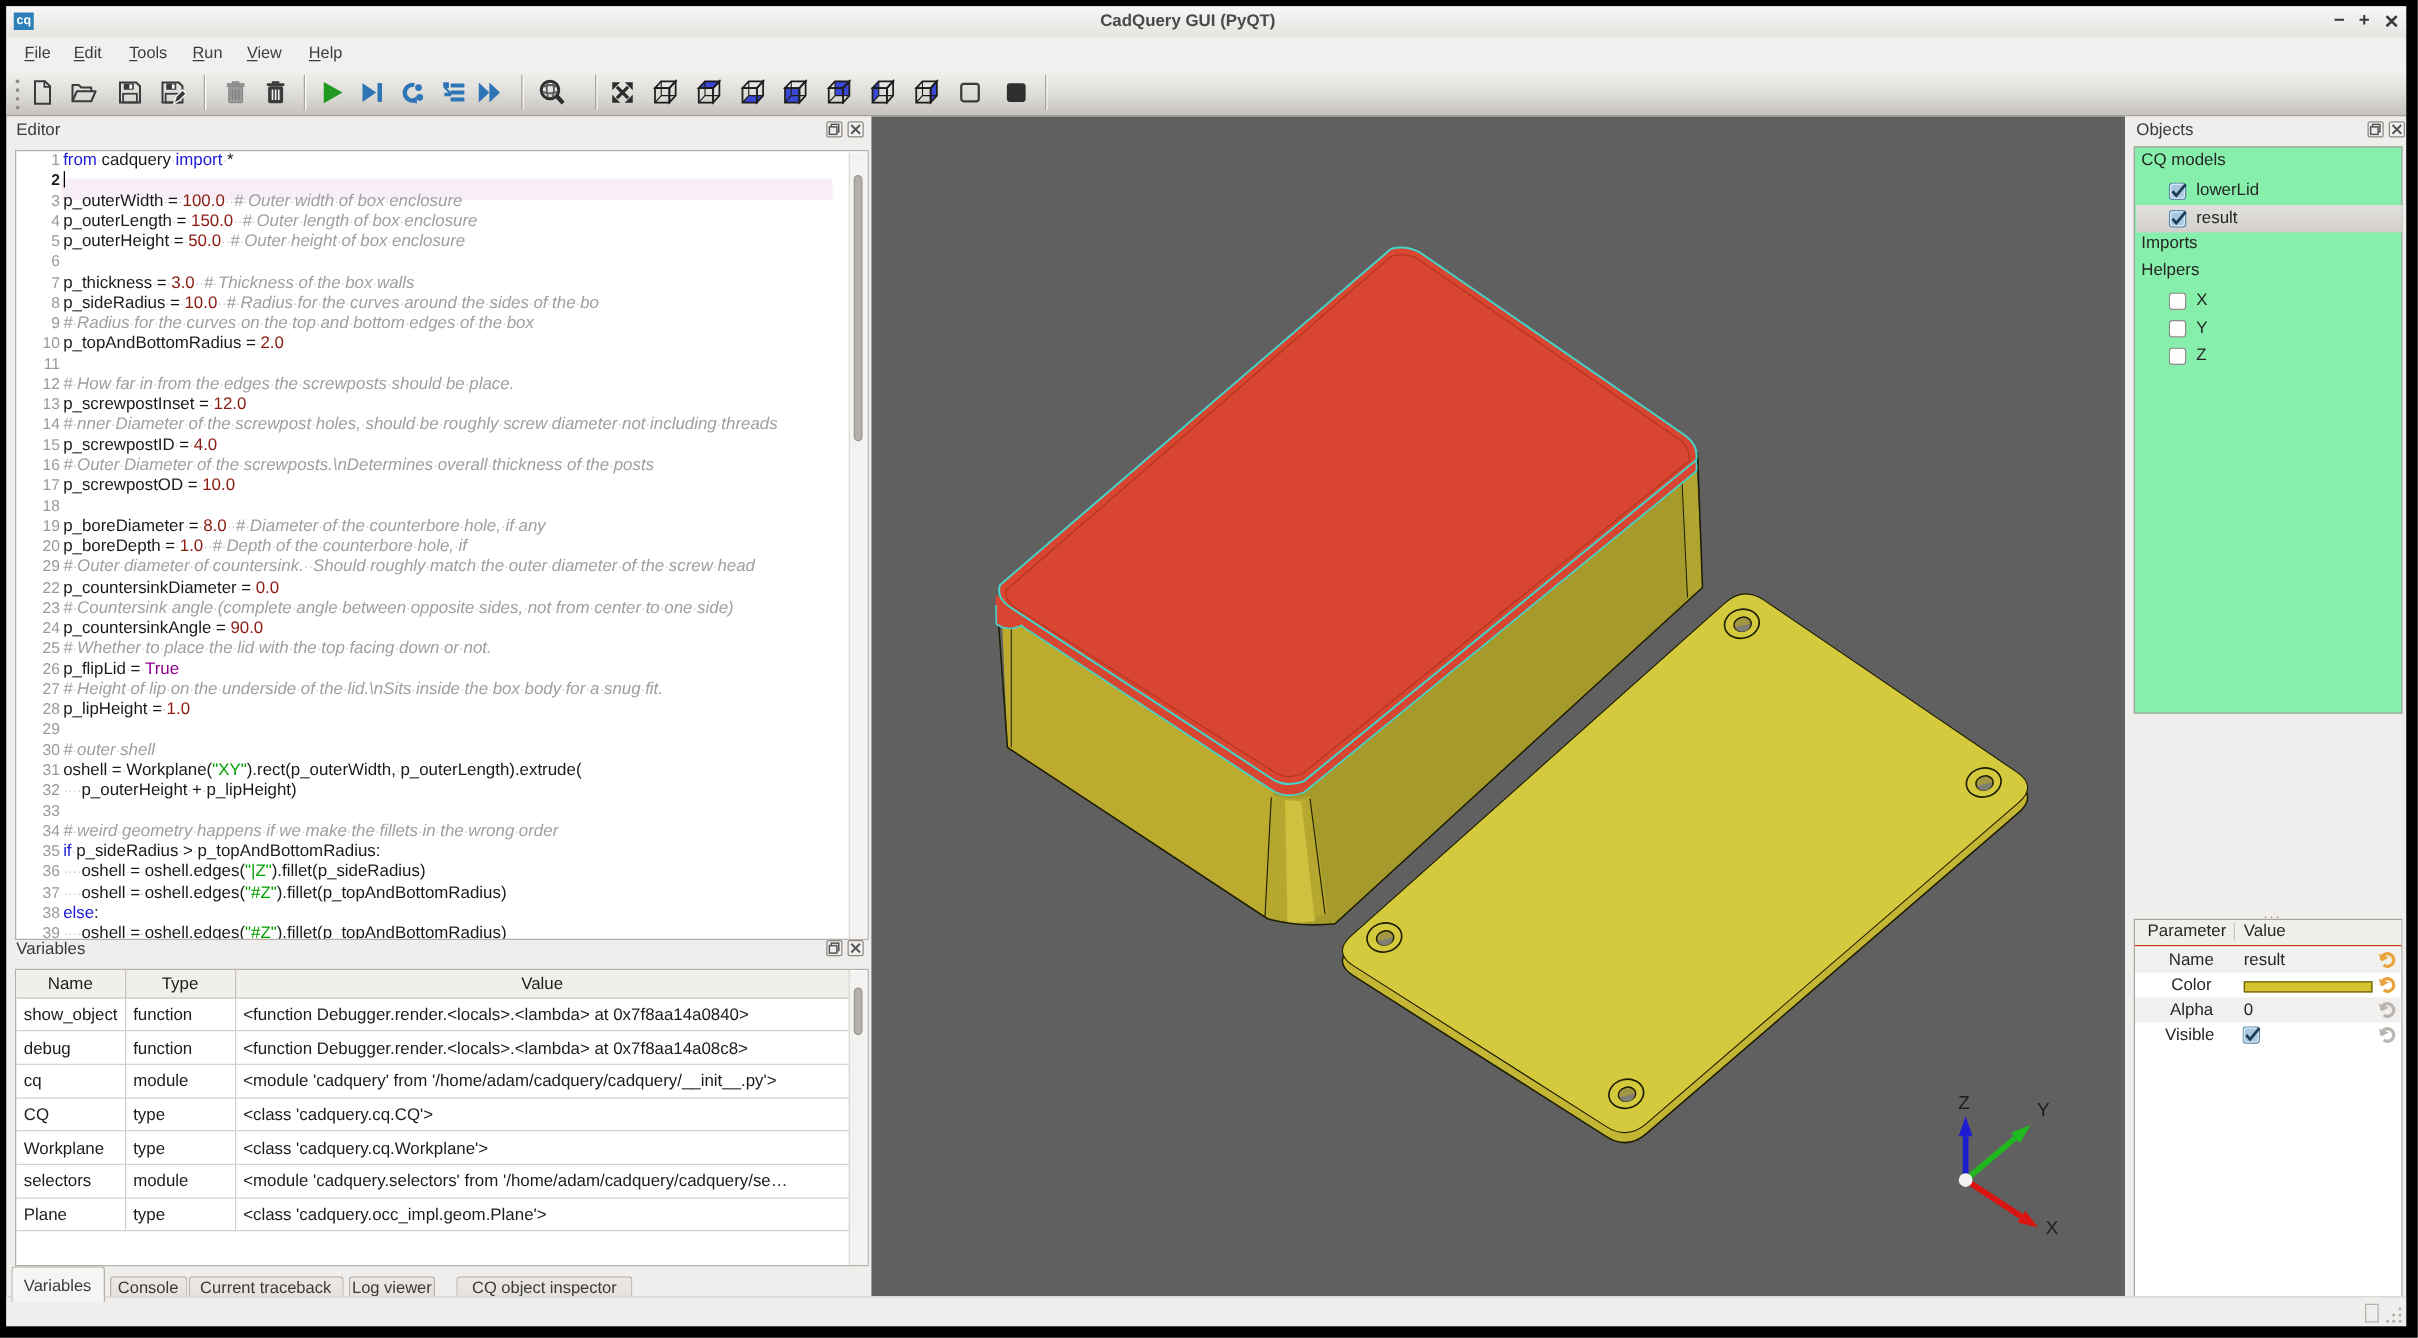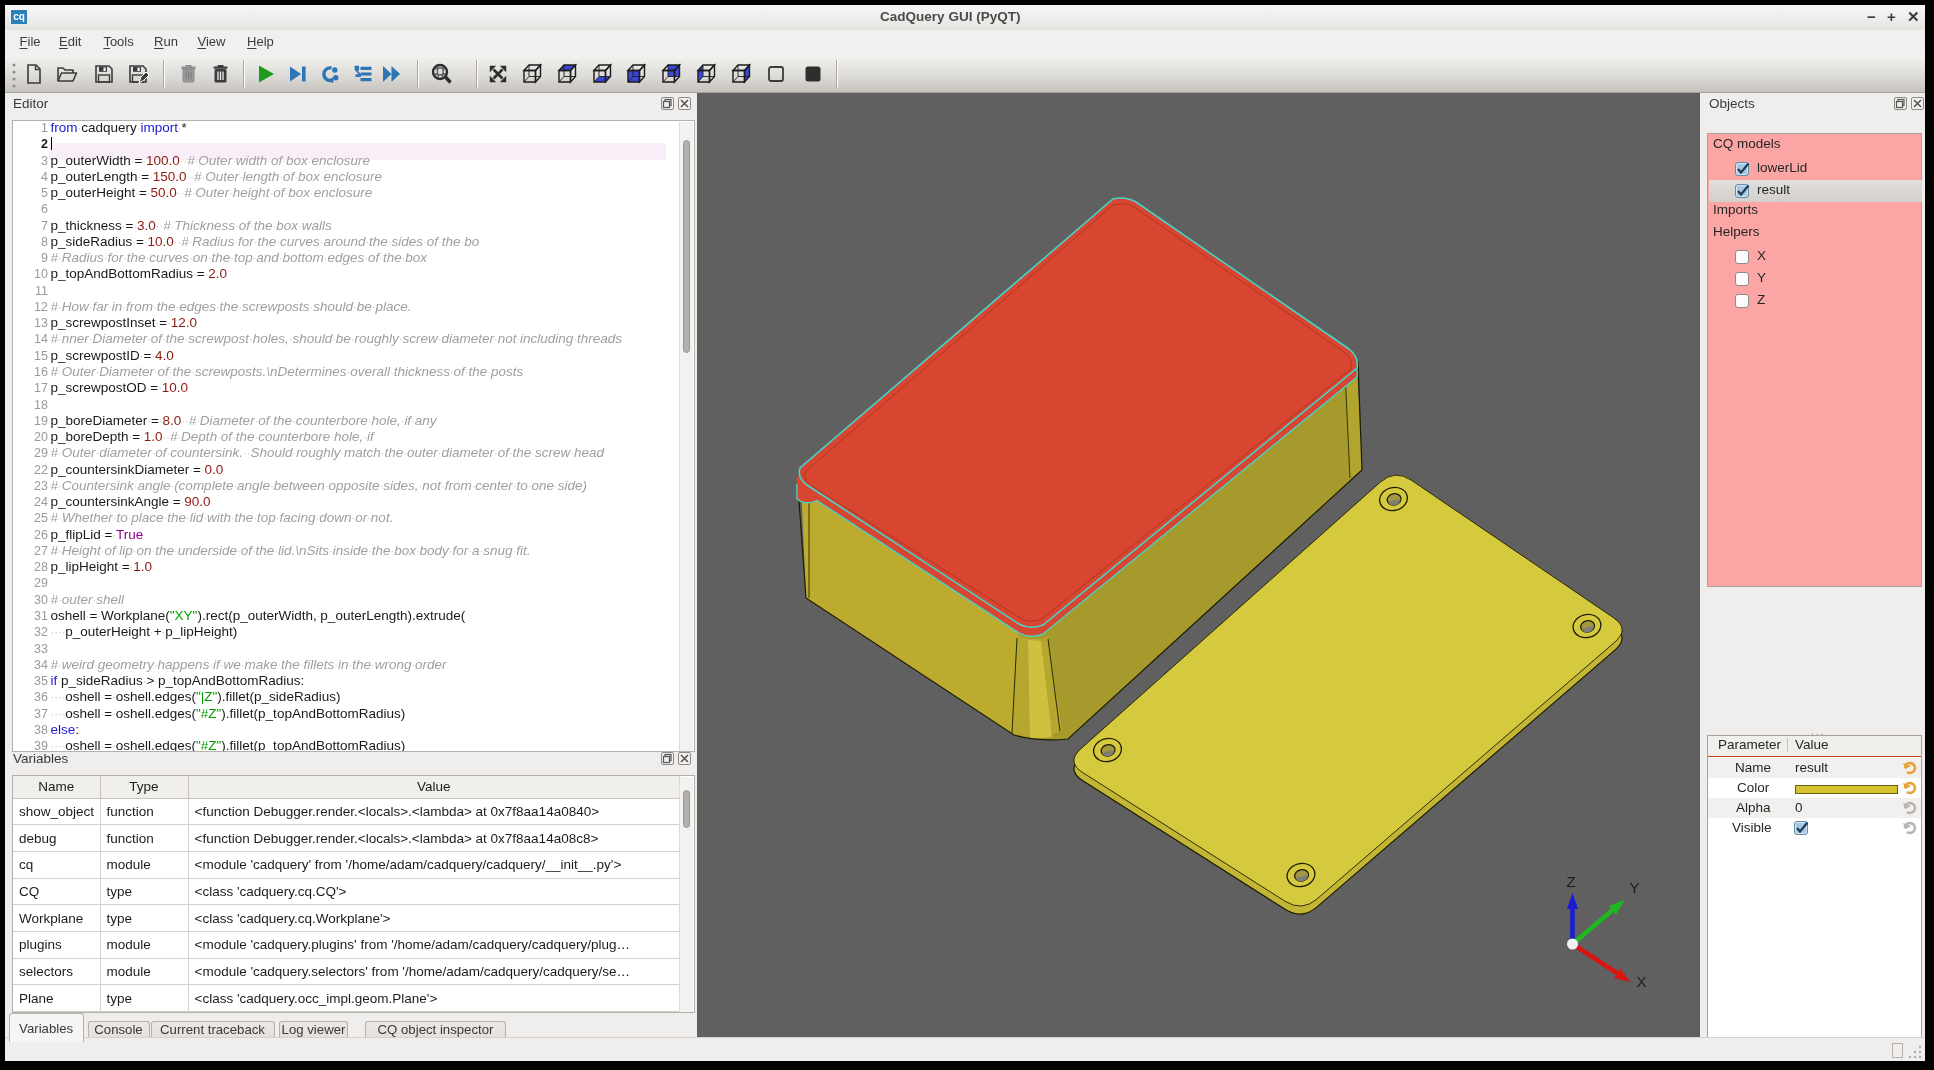--- a/index.html
+++ b/index.html
@@ -32,21 +32,21 @@
 #vars table{border-collapse:collapse;width:667px;font-size:13.5px;color:#1c1c1c;table-layout:fixed}
 #vars th{font-weight:normal;border-right:1px solid #c6c2be;border-bottom:1px solid #c6c2be;height:22px;background:#f1efec}
 #vars td{border:1px solid #d4d1cd;border-top:none;border-left:none;height:26.7px;padding:0 6px;overflow:hidden;white-space:nowrap}
 #vars td.c1{width:87px}#vars td.c2{width:88px}
 #vscroll{position:absolute;right:1px;top:1px;width:14px;height:236px;background:#f3f2f0;border-left:1px solid #dddbd8}
 #vthumb{position:absolute;left:3px;top:13px;width:7px;height:38px;background:#b3b0ac;border:1px solid #9a9692;border-radius:5px}
 #tabs{position:absolute;left:0px;top:1008px;height:29px;font-size:13.2px;color:#3a3a38}
 .tab{position:absolute;top:8px;height:27px;background:linear-gradient(#ebe8e5,#dedbd7);border:1px solid #b5b1ad;border-bottom:none;border-radius:3px 3px 0 0;text-align:center;padding-top:0}
 .tab.act{background:#f6f5f3;height:29px;top:0px;padding-top:7px;z-index:2}
 #viewport{position:absolute;left:692px;top:88px;width:1003px;height:944px}
-#objects{position:absolute;left:1702px;top:128px;width:215px;height:454px;background:#fca5a5;border:1px solid #a6a29e}
+#objects{position:absolute;left:1702px;top:112px;width:215px;height:454px;background:#86efac;border:1px solid #a6a29e}
 .trow{position:absolute;left:1px;font-size:13.5px;color:#262624;height:22px}
 .trow svg{display:block}
 #params{position:absolute;left:1702px;top:730px;width:215px;height:305px;background:#fff;border:1px solid #a6a29e;font-size:13.5px;color:#262624}
 #statusbar{position:absolute;left:0;bottom:0;width:100%;height:23.5px;background:#f0eeec;border-top:1px solid #d5d2ce}
 </style></head>
 <body>
 <div id="win">
   <div id="title">
     <div id="cqicon">cq</div>
     <div class="txt">CadQuery GUI (PyQT)</div>
@@ -337,25 +337,20 @@
             <td class="c1">CQ</td>
             <td class="c2">type</td>
             <td class="c3">&lt;class 'cadquery.cq.CQ'&gt;</td>
           </tr>
 <tr>
             <td class="c1">Workplane</td>
             <td class="c2">type</td>
             <td class="c3">&lt;class 'cadquery.cq.Workplane'&gt;</td>
           </tr>
 <tr>
-            <td class="c1">plugins</td>
-            <td class="c2">module</td>
-            <td class="c3">&lt;module 'cadquery.plugins' from '/home/adam/cadquery/cadquery/plug…</td>
-          </tr>
-<tr>
             <td class="c1">selectors</td>
             <td class="c2">module</td>
             <td class="c3">&lt;module 'cadquery.selectors' from '/home/adam/cadquery/cadquery/se…</td>
           </tr>
 <tr>
             <td class="c1">Plane</td>
             <td class="c2">type</td>
             <td class="c3">&lt;class 'cadquery.occ_impl.geom.Plane'&gt;</td>
           </tr>
     </tbody>

